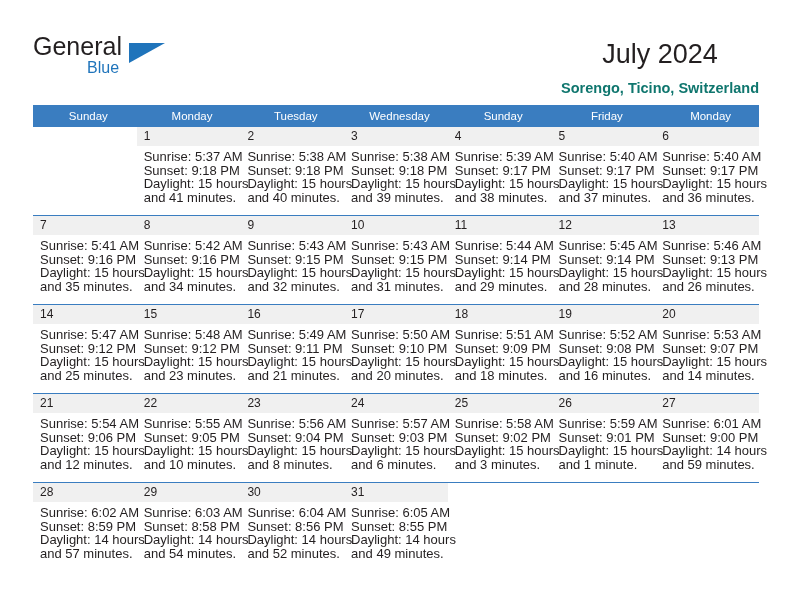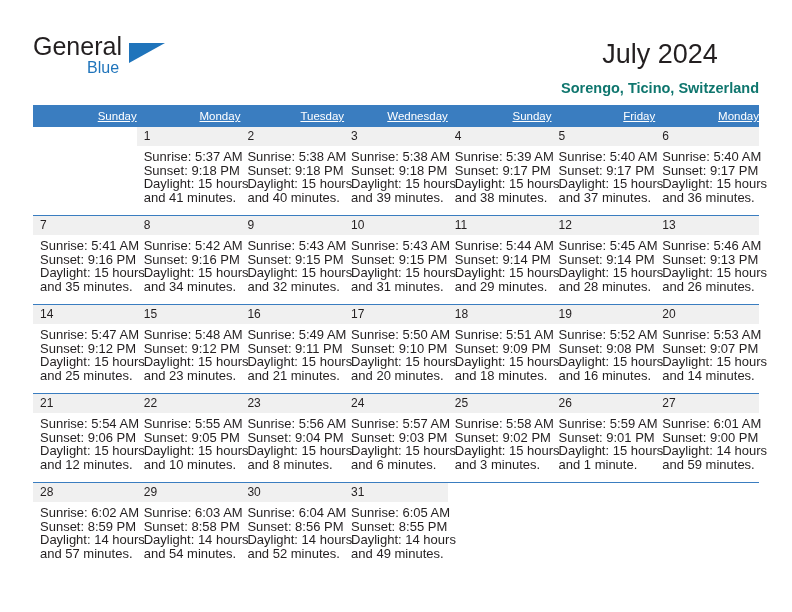--- a/index.html
+++ b/index.html
@@ -92,25 +92,24 @@
     top: 105px;
     width: 726px;
     border-collapse: collapse;
     table-layout: fixed;
   }
   .calendar th {
     background: #3a7dc0;
     color: #ffffff;
     font-size: 11.5px;
     font-weight: normal;
-    text-align: right;
+    text-align: center;
     padding: 5px 0 5px 7px;
     height: 10px;
     border: none;
-    text-decoration: underline;
   }
   .calendar td {
     vertical-align: top;
     padding: 0;
     border: none;
     border-top: 1.5px solid #3a7dc0;
     height: 88px;
   }
   .calendar tr.week-row:first-child td {
     border-top: none;

